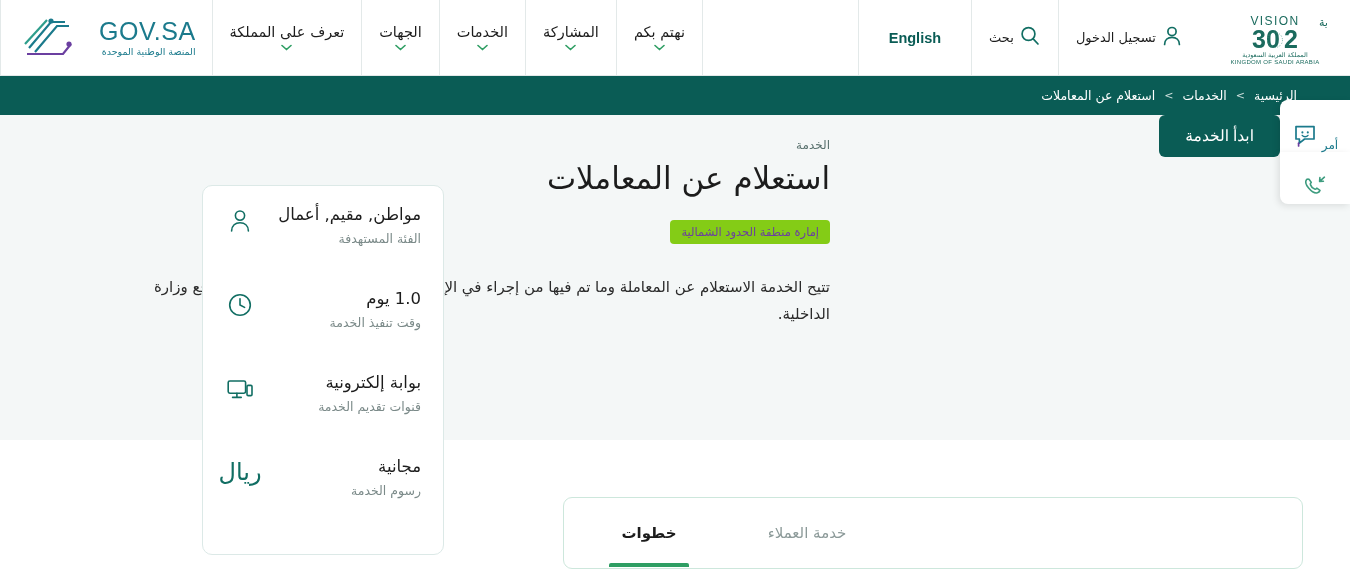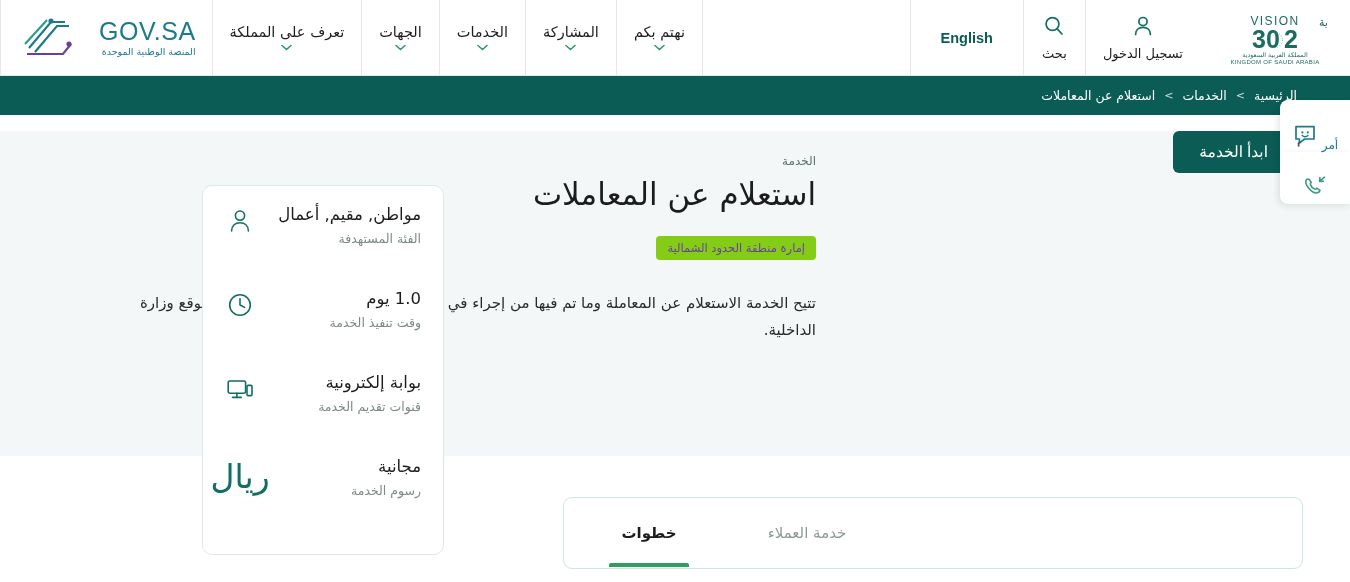--- a/index.html
+++ b/index.html
@@ -71,21 +71,21 @@
     display: flex; align-items: center; justify-content: center;
     padding: 0 30px;
     font-family: "Liberation Sans", sans-serif;
     font-weight: bold;
     font-size: 14.5px;
     color: #0A5C55;
     border-left: 1px solid #e3e9e9;
     cursor: pointer;
   }
   .hdr-util {
-    display: flex; flex-direction: column;
+    display: flex; flex-direction: row;
     align-items: center; justify-content: center;
     gap: 5px;
     padding: 0 17px;
     min-width: 62px;
     border-left: 1px solid #e3e9e9;
     cursor: pointer;
   }
   .hdr-util.wide { min-width: 115px; }
   .hdr-util .lbl { font-size: 13px; color: #1c1c1c; white-space: nowrap; }
 
@@ -107,23 +107,22 @@
 
   
   .hero {
     background: #F4F7F7;
     height: 325px;
     position: relative;
   }
   .hero-inner {
     display: flex;
     flex-direction: row-reverse;
-    padding: 0 56px;
+    padding: 0 70px;
     height: 100%;
-    margin-top: 16px;
   }
   .hero-right {
     width: 760px;
     padding-top: 23px;
     text-align: right;
     padding-left: 30px;
   }
   .eyebrow {
     font-size: 12px;
     color: #58706d;
@@ -205,21 +204,21 @@
     font-size: 16.5px;
     color: #1c1c1c;
     line-height: 1.35;
   }
   .info-label {
     font-size: 12.5px;
     color: #7b8a89;
     margin-top: 5px;
   }
   .riyal {
-    font-size: 33px;
+    font-size: 24px;
     line-height: 1;
     color: #116E63;
     font-family: "DejaVu Sans", sans-serif;
   }
 
   
   .tabs-wrap {
     position: absolute;
     top: 497px;
     left: 563px;

